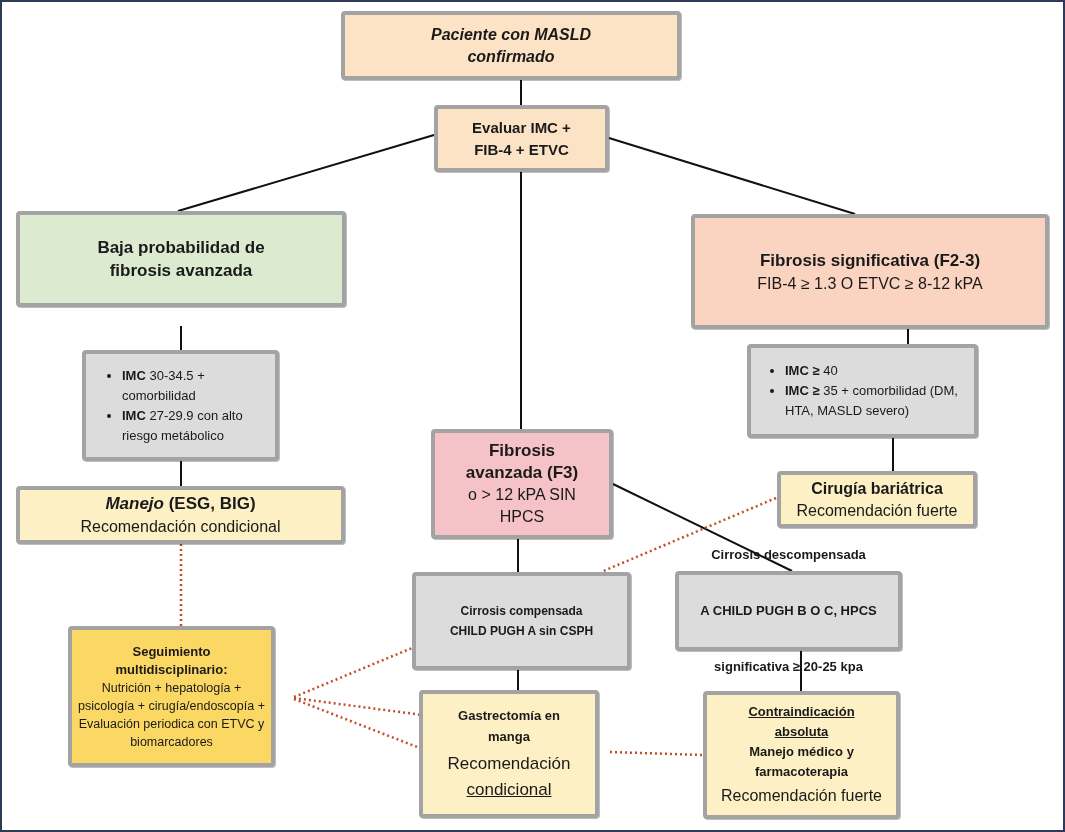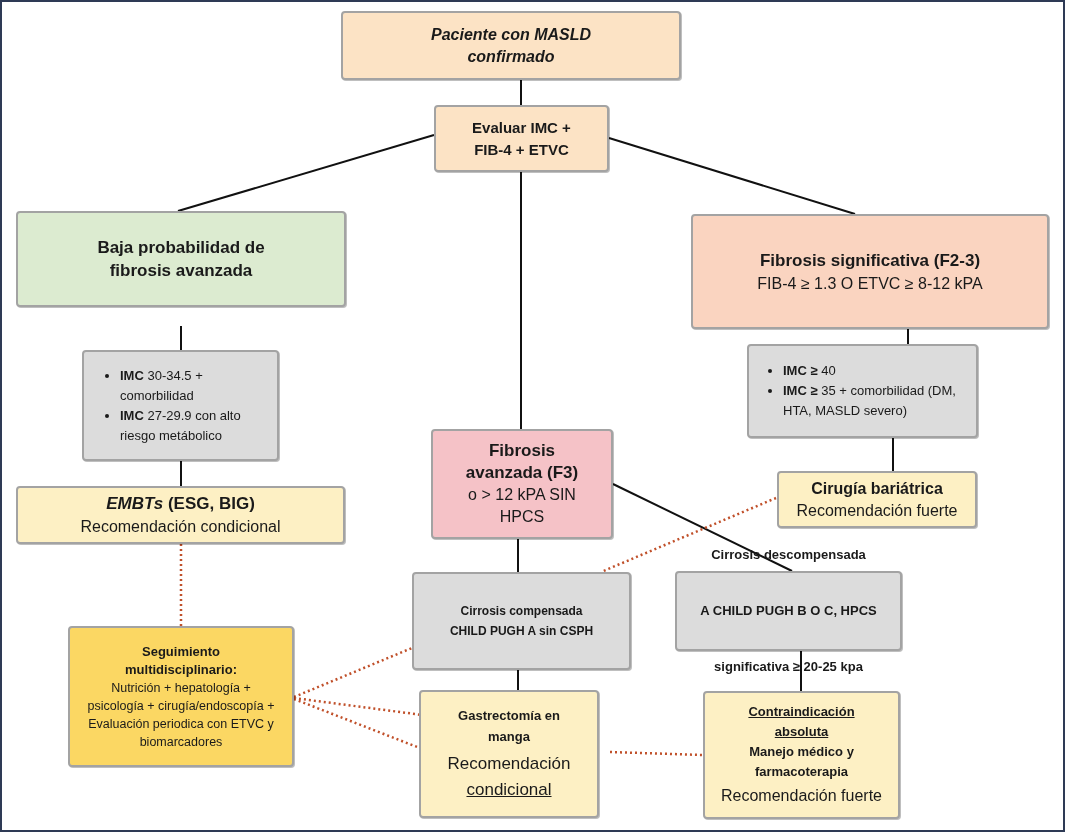--- a/index.html
+++ b/index.html
@@ -1,19 +1,19 @@
 <!DOCTYPE html>
 <html><head>
 <meta charset="utf-8">
 <style>
   html, body { margin: 0; padding: 0; background: #ffffff; }
   body { width: 1065px; height: 832px; position: relative; overflow: hidden; font-family: "Liberation Sans", sans-serif; color: #1a1a1a; }
   .frame { position: absolute; left: 0; top: 0; width: 1061px; height: 828px; border: 2px solid #2e3a55; box-sizing: content-box; }
   svg.links { position: absolute; left: 0; top: 0; width: 1065px; height: 832px; }
-  .node { position: absolute; box-sizing: border-box; border: 2px solid #a3a3a3; border-radius: 4px; display: flex; flex-direction: column; align-items: center; justify-content: center; text-align: center; box-shadow: 1px 1px 0 rgba(0,0,0,0.25); }
+  .node { position: absolute; box-sizing: border-box; border: 4px solid #a3a3a3; border-radius: 4px; display: flex; flex-direction: column; align-items: center; justify-content: center; text-align: center; box-shadow: 1px 1px 0 rgba(0,0,0,0.25); }
   .peach { background: #fce3c5; }
   .green { background: #dcebd0; }
   .salmon { background: #fad4c0; }
   .rose { background: #f5c2c7; }
   .grey { background: #dcdcdc; }
   .cream { background: #fdf0c4; }
   .gold { background: #fbd763; }
   .b { font-weight: bold; }
   .i { font-style: italic; }
   .u { text-decoration: underline; }
@@ -86,41 +86,41 @@
 </div>
 
 <div class="node rose" style="left:431px;top:429px;width:182px;height:110px;font-size:16px;line-height:22px;">
   <span class="line b" style="font-size:17px;">Fibrosis</span>
   <span class="line b" style="font-size:17px;">avanzada (F3)</span>
   <span class="line">o  &gt; 12 kPA SIN</span>
   <span class="line">HPCS</span>
 </div>
 
 <div class="node cream" style="left:16px;top:486px;width:329px;height:58px;font-size:16px;line-height:23px;">
-  <span class="line b" style="font-size:17px;"><span class="i">EMBTs</span><span> (ESG, BIG)</span></span>
+  <span class="line b" style="font-size:17px;"><span class="i">Manejo</span><span> (ESG, BIG)</span></span>
   <span class="line">Recomendación condicional</span>
 </div>
 
 <div class="node cream" style="left:777px;top:471px;width:200px;height:57px;font-size:16px;line-height:22px;">
   <span class="line b">Cirugía bariátrica</span>
   <span class="line">Recomendación fuerte</span>
 </div>
 
 <div class="node grey" style="left:412px;top:572px;width:219px;height:98px;font-size:12px;line-height:20px;font-weight:bold;">
   <span class="line">Cirrosis compensada</span>
   <span class="line">CHILD PUGH A sin CSPH</span>
 </div>
 
 <div class="node grey" style="left:675px;top:571px;width:227px;height:80px;font-size:13px;line-height:20px;font-weight:bold;gap:36px;">
   <span class="line">Cirrosis descompensada</span>
   <span class="line">A CHILD PUGH B O C, HPCS</span>
   <span class="line">significativa ≥ 20-25 kpa</span>
 </div>
 
-<div class="node gold" style="left:68px;top:626px;width:226px;height:141px;font-size:12.5px;line-height:18px;">
+<div class="node gold" style="left:68px;top:626px;width:207px;height:141px;font-size:12.5px;line-height:18px;">
   <span class="line b" style="font-size:13px;">Seguimiento</span>
   <span class="line b" style="font-size:13px;">multidisciplinario:</span>
   <span class="line">Nutrición + hepatología +</span>
   <span class="line">psicología + cirugía/endoscopía +</span>
   <span class="line">Evaluación periodica con ETVC y</span>
   <span class="line">biomarcadores</span>
 </div>
 
 <div class="node cream" style="left:419px;top:690px;width:180px;height:128px;">
   <span class="line b" style="font-size:13px;line-height:21px;">Gastrectomía en</span>

